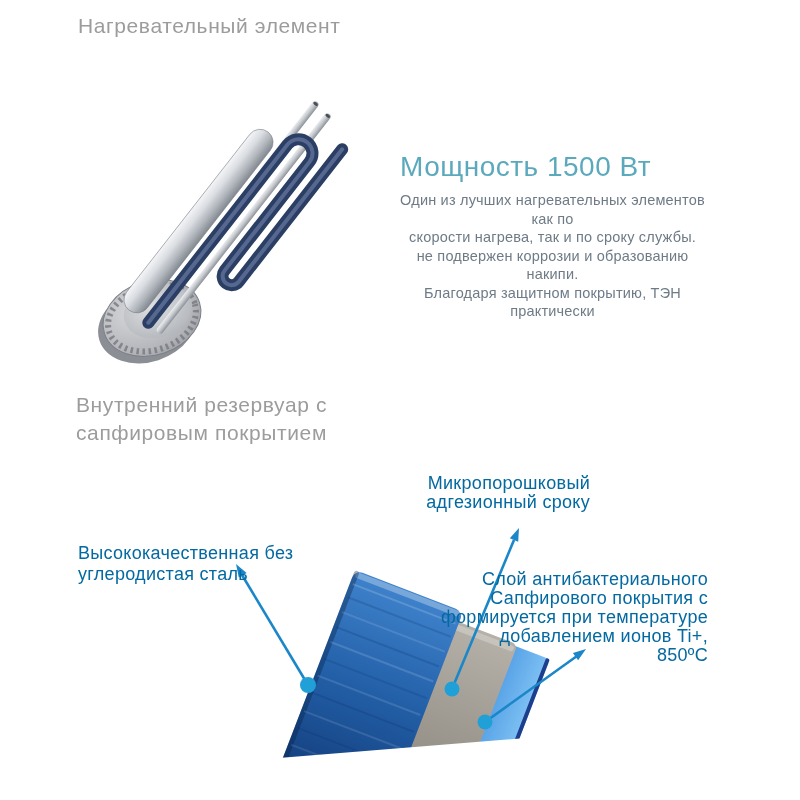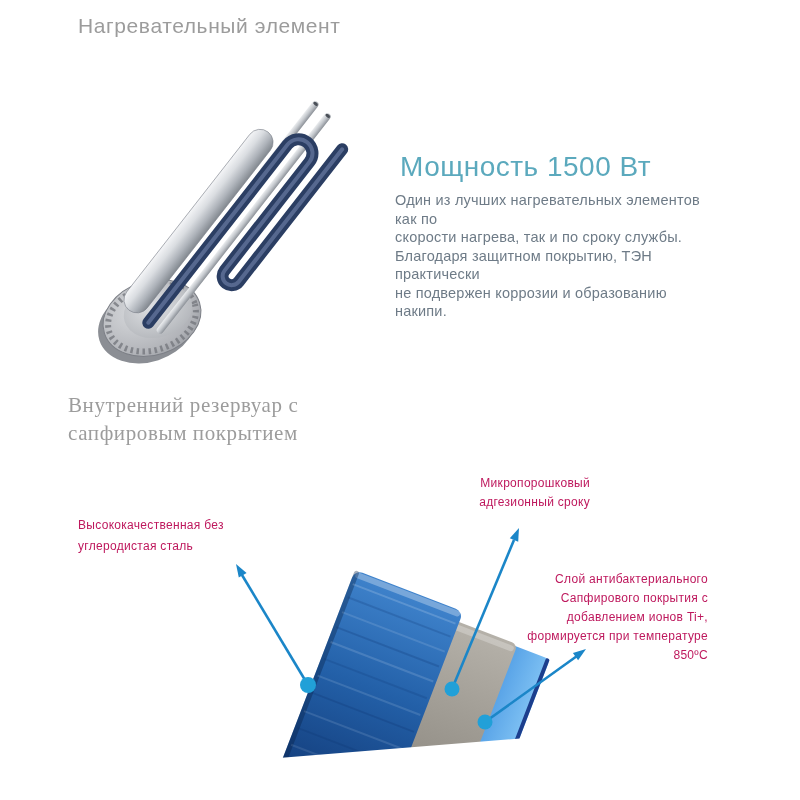--- a/index.html
+++ b/index.html
@@ -1,24 +1,24 @@
 <!DOCTYPE html>
 <html><head>
 <meta charset="utf-8">
 <style>
   html,body{margin:0;padding:0;background:#fff;}
   #page{position:relative;width:714px;height:800px;background:#fff;overflow:hidden;
         font-family:"Liberation Sans","DejaVu Sans",sans-serif;}
   .abs{position:absolute;}
   .h-gray{font-size:21px;line-height:27px;font-weight:300;color:#9c9c9c;letter-spacing:.6px;}
   .h-teal{font-size:28px;line-height:28px;font-weight:400;color:#5ba9bd;letter-spacing:.5px;text-align:left;}
-  .body-txt{font-size:14.5px;line-height:18.5px;color:#6e7b87;letter-spacing:.2px;text-align:left;}
-  .ann{font-size:12px;color:#be185d;letter-spacing:.3px;}
+  .body-txt{font-size:14.5px;line-height:18.5px;color:#6e7b87;letter-spacing:.2px;text-align:center;}
+  .ann{font-size:18px;color:#0369a1;letter-spacing:.3px;}
   .ann-r{text-align:right;}
-  .ann-l{text-align:left;}
+  .ann-l{text-align:left;margin-top:28px;}
   .lh19{line-height:19px;} .lh21{line-height:21px;}
   svg{display:block;}
 </style>
 </head>
 <body>
 
 <div id="page">
 
   <svg class="abs" style="left:95px;top:78px;" width="270" height="290" viewBox="0 0 270 290" aria-hidden="true">
     <defs>
@@ -134,40 +134,40 @@
 
   <div class="abs h-gray" style="left:78px;top:12px;">
     <div>Нагревательный элемент</div>
   </div>
 
   <div class="abs h-teal" style="left:400px;top:153px;width:310px;">Мощность 1500 Вт</div>
 
   <div class="abs body-txt" style="left:395px;top:191px;width:315px;">
     <div>Один из лучших нагревательных элементов как по</div>
     <div>скорости нагрева, так и по сроку службы.</div>
+    <div>не подвержен коррозии и образованию накипи.</div>
     <div>Благодаря защитном покрытию, ТЭН практически</div>
-    <div>не подвержен коррозии и образованию накипи.</div>
   </div>
 
-  <div class="abs h-gray" style="left:68px;top:391px;line-height:28px;font-family:Liberation Serif, serif;">
+  <div class="abs h-gray" style="left:76px;top:391px;line-height:28px;">
     <div>Внутренний резервуар с</div>
     <div>сапфировым покрытием</div>
   </div>
 
   <div class="abs ann ann-r lh19" style="left:420px;top:474px;width:170px;">
     <div>Микропорошковый</div>
     <div>адгезионный сроку</div>
   </div>
 
   <div class="abs ann ann-l lh21" style="left:78px;top:515px;width:250px;">
     <div>Высококачественная без</div>
     <div>углеродистая сталь</div>
   </div>
 
   <div class="abs ann ann-r lh19" style="left:440px;top:570px;width:268px;">
     <div>Слой антибактериального</div>
     <div>Сапфирового покрытия с</div>
+    <div>формируется при температуре</div>
     <div>добавлением ионов Ti+,</div>
-    <div>формируется при температуре</div>
     <div>850ºС</div>
   </div>
 
 </div>
 
 </body></html>

